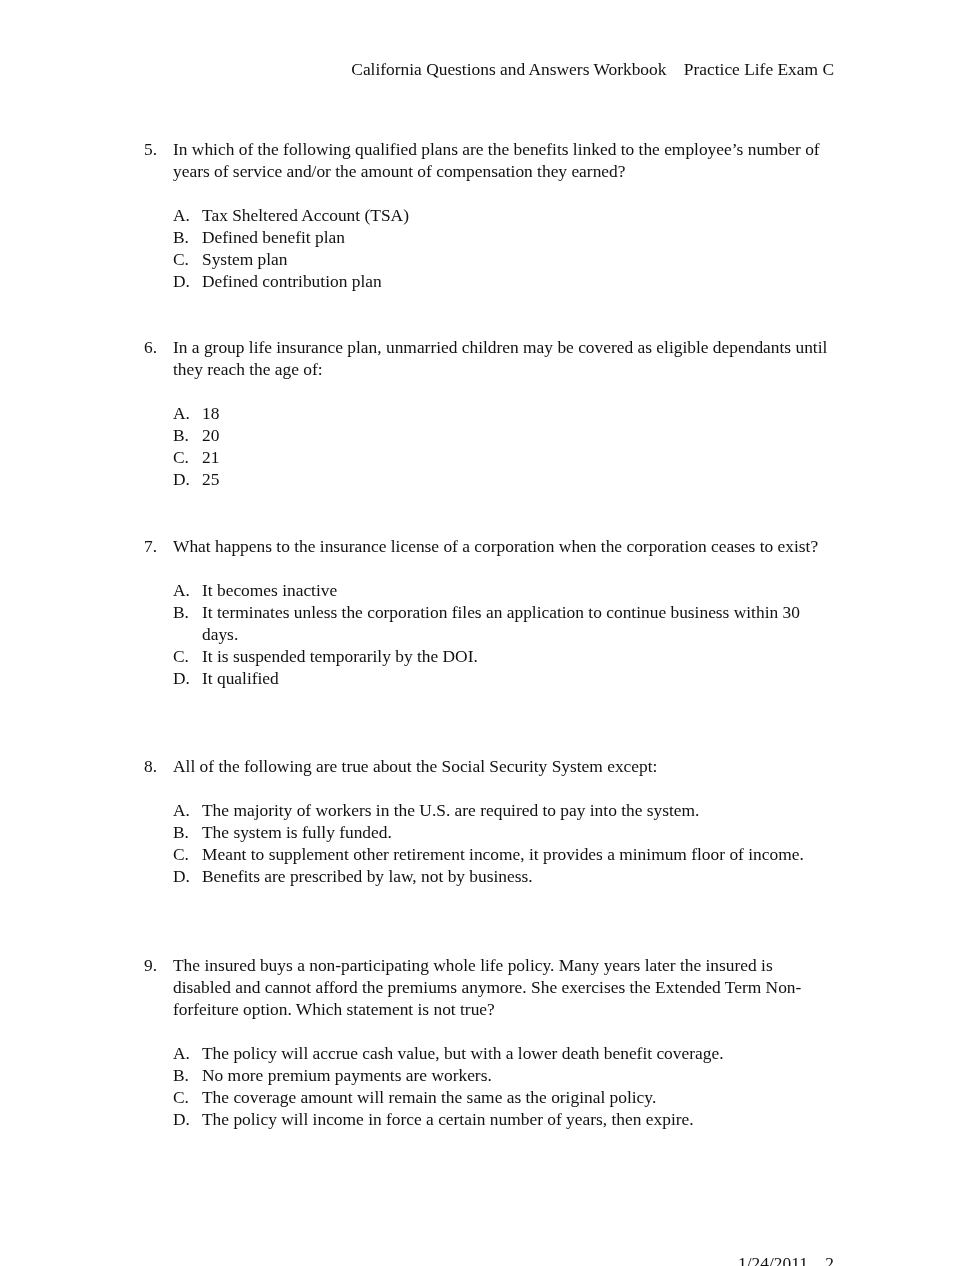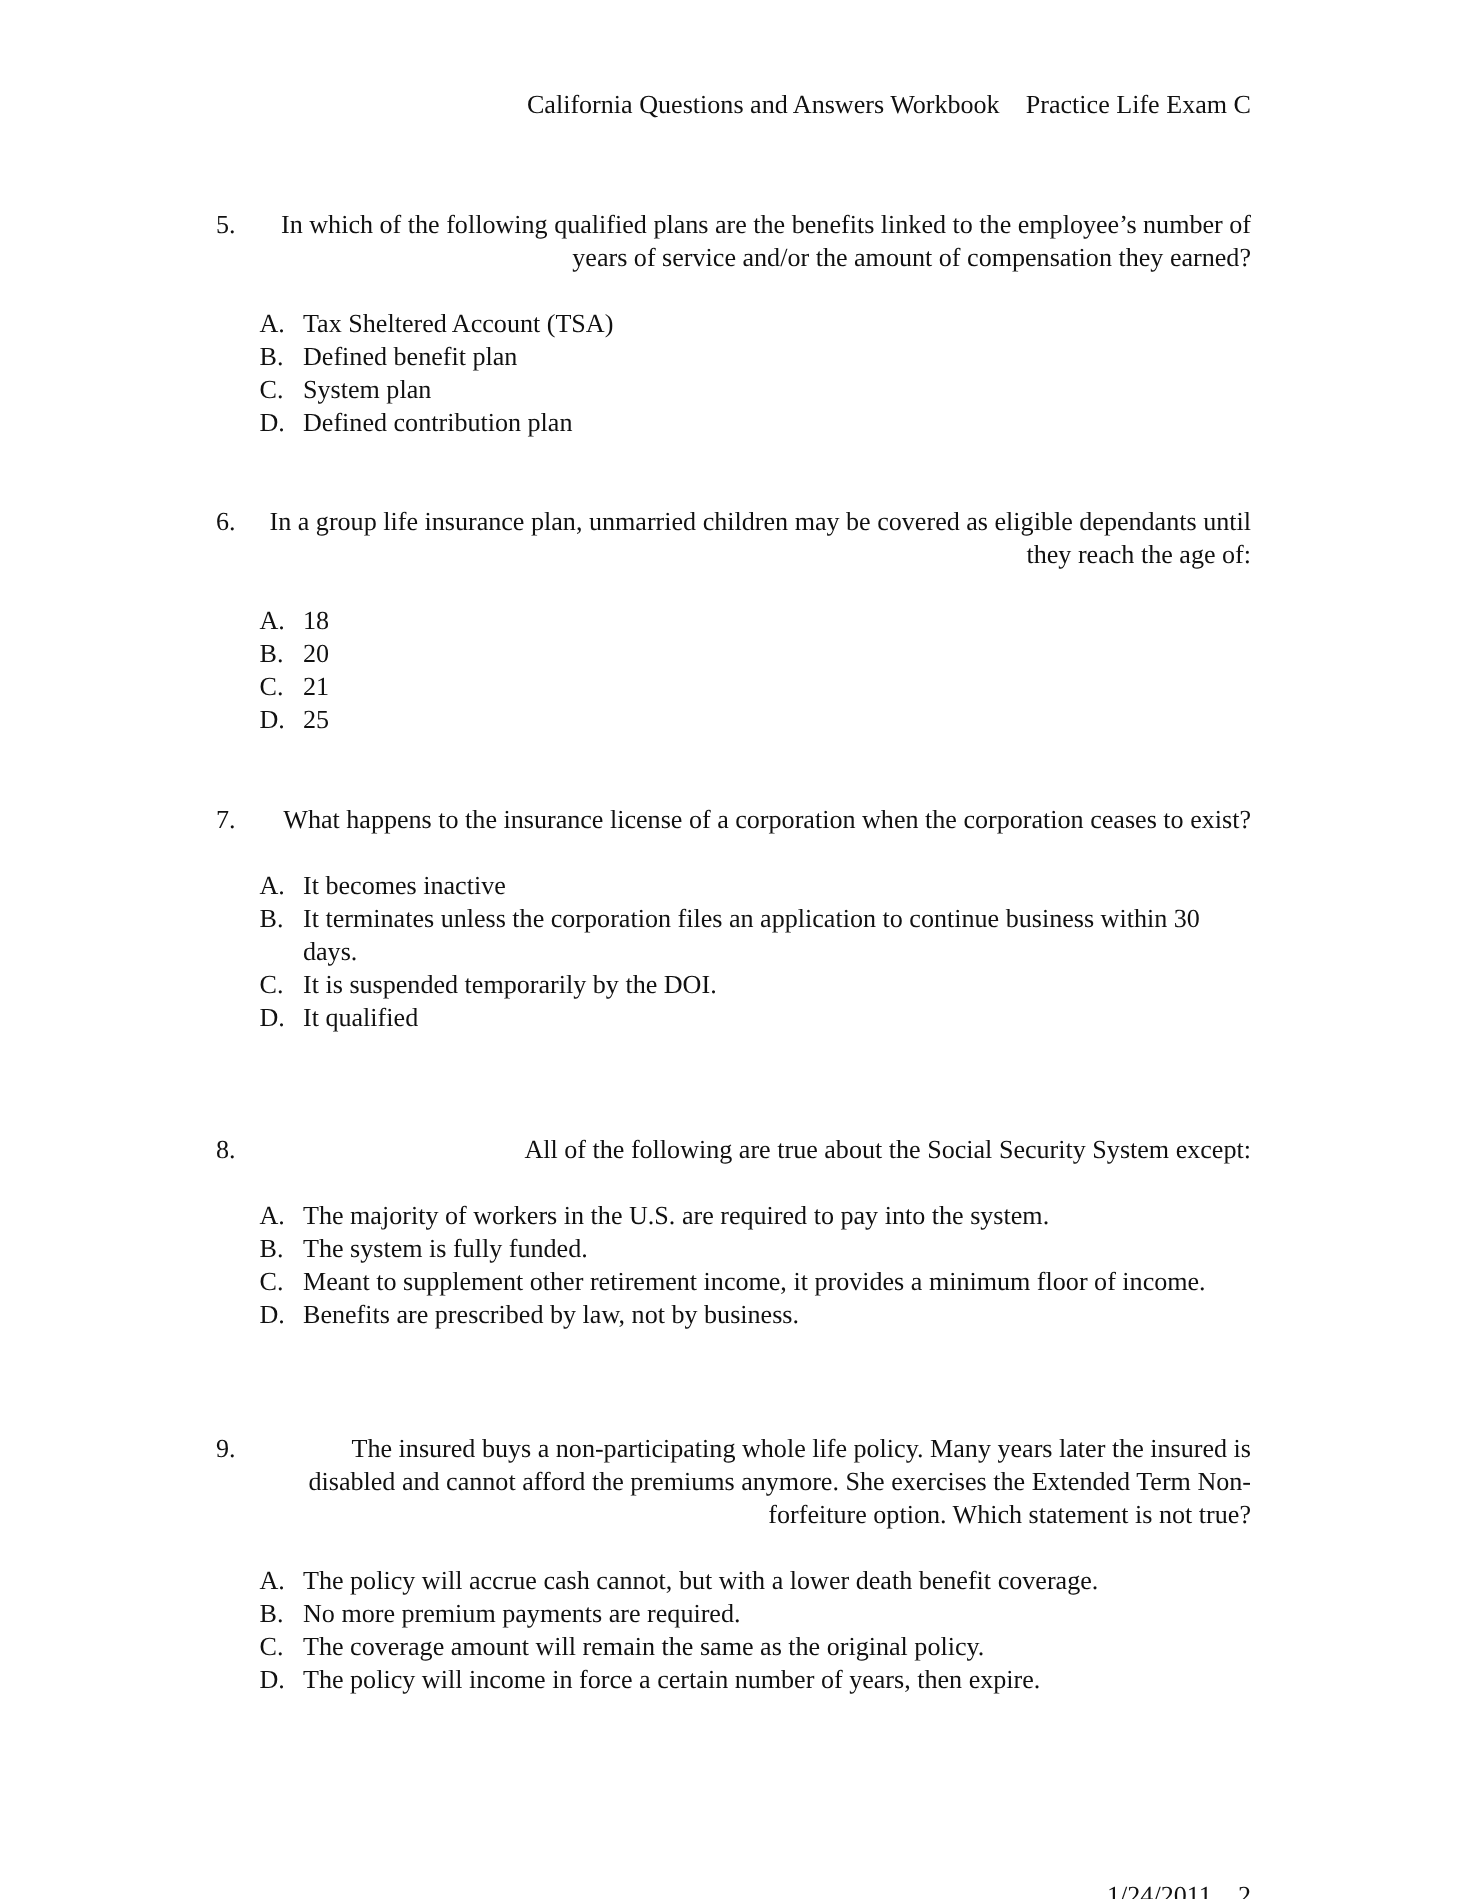--- a/index.html
+++ b/index.html
@@ -3,21 +3,21 @@
 <meta charset="utf-8">
 <style>
   html, body { margin:0; padding:0; background:#ffffff; }
   body { width:979px; height:1266px; position:relative; overflow:hidden;
          font-family:"Liberation Serif", "DejaVu Serif", serif; color:#111; font-size:17.4px; }
   .header { position:absolute; top:58px; right:145px; white-space:pre; line-height:22px;margin-left:16px; }
   .footer { position:absolute; top:1252px; right:145px; white-space:pre; line-height:22px; }
   .q { position:absolute; left:144px; width:690px; line-height:22px; }
   .q .stem { display:flex; }
   .q .num { width:29px; flex:none; }
-  .q .stem-text { flex:1;text-align:right; }
+  .q .stem-text { flex:1; }
   .opts { margin-top:22px; margin-left:29px; }
   .opt { display:flex; }
   .opt .letter { width:29px; flex:none; }
   .opt .otext { flex:1; }
 </style>
 </head>
 <body>
 
 <div class="header"><span>California Questions and Answers Workbook</span>    <span>Practice Life Exam C</span></div>
 
@@ -122,25 +122,25 @@
 </div>
 
 <div class="q" style="top:954px;">
   <div class="stem">
       <span class="num">9.</span>
       <span class="stem-text">The insured buys a non-participating whole life policy. Many years later the insured is disabled and cannot afford the premiums anymore. She exercises the Extended Term Non-forfeiture option. Which statement is not true?</span>
     </div>
   <div class="opts">
     <div class="opt">
         <span class="letter">A.</span>
-        <span class="otext">The policy will accrue cash cannot, but with a lower death benefit coverage.</span>
+        <span class="otext">The policy will accrue cash value, but with a lower death benefit coverage.</span>
       </div>
     <div class="opt">
         <span class="letter">B.</span>
-        <span class="otext">No more premium payments are required.</span>
+        <span class="otext">No more premium payments are workers.</span>
       </div>
     <div class="opt">
         <span class="letter">C.</span>
         <span class="otext">The coverage amount will remain the same as the original policy.</span>
       </div>
     <div class="opt">
         <span class="letter">D.</span>
         <span class="otext">The policy will income in force a certain number of years, then expire.</span>
       </div>
   </div>

